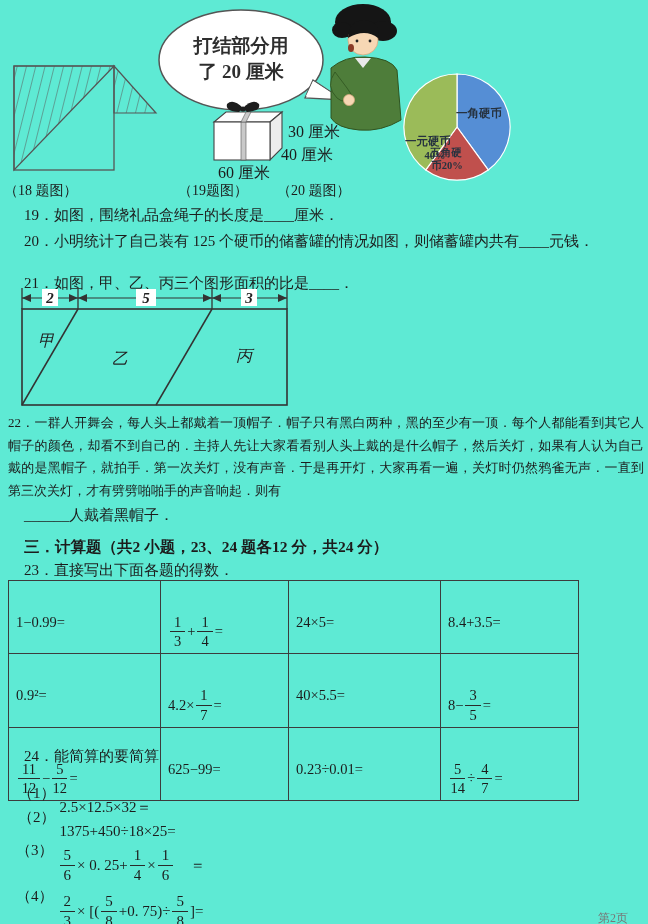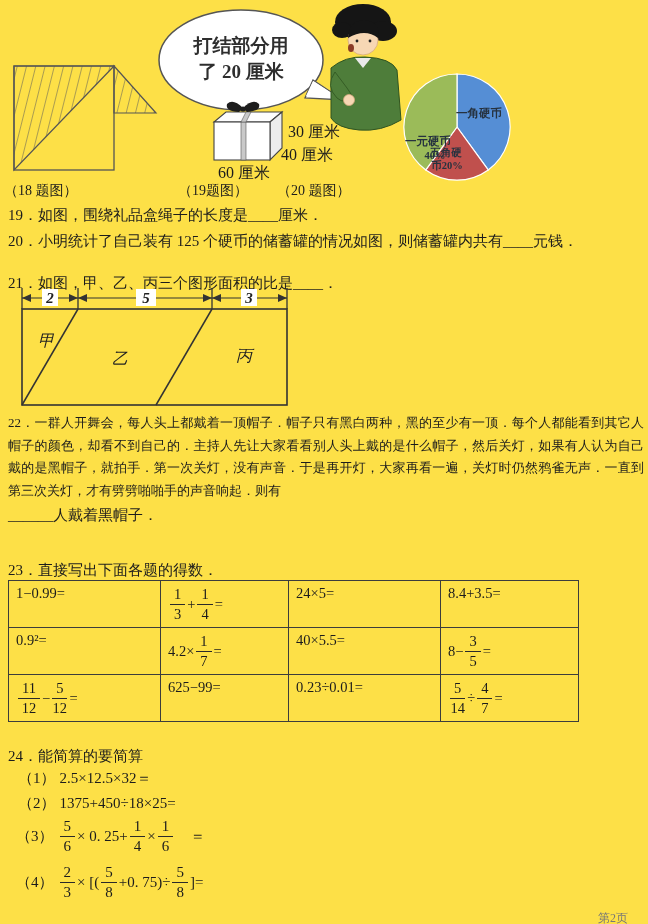--- a/index.html
+++ b/index.html
@@ -1,31 +1,31 @@
 <!DOCTYPE html>
 <html><head>
 <meta charset="utf-8">
 <style>
   * { box-sizing: border-box; margin: 0; padding: 0; }
   html,body { background:#fff; }
   .page {
-    position: relative; width: 648px; height: 924px; background: #fde047;
+    position: relative; width: 648px; height: 924px; background: #5eead4;
     font-family: "Liberation Serif", "DejaVu Serif", serif; color: #1c1c1c;
     overflow: hidden;
   }
   .abs { position: absolute; }
-  .q { position: absolute; font-size: 15px; white-space: nowrap; }
+  .q { position: absolute; font-size: 15px; white-space: nowrap; margin-left: 16px; }
   .para { position: absolute; font-size: 13px; line-height: 22.5px; width: 636px; text-align: justify; }
   .cap { position: absolute; font-size: 14px; white-space: nowrap; }
   .heading { font-weight: bold; font-size: 15.5px; }
   table.calc { position: absolute; left: 8px; top: 580px; border-collapse: collapse; table-layout: fixed; }
   table.calc td { border: 1px solid #3c3c3c; height: 47px; padding: 4px 7px; font-size: 14.5px; }
   td.top { vertical-align: top; }
   td.mid { vertical-align: middle; }
-  .mexpr { display: flex; align-items: center; white-space: nowrap; }
+  .mexpr { display: flex; align-items: center; white-space: nowrap; margin-top: 29px; }
   .mt { display: inline-block; }
   .frac { display: inline-block; text-align: center; vertical-align: middle; margin: 0 2px; }
   .frac .num { display: block; padding: 0 4px 1px; border-bottom: 1.2px solid #2a2a2a; line-height: 1.12; }
   .frac .den { display: block; padding-top: 1px; line-height: 1.12; }
   .item { position: absolute; display: flex; align-items: center; font-size: 15px; }
   .item .no { margin-right: 4px; }
   .footer { position: absolute; left: 598px; top: 910px; font-size: 12px; color: #777; }
   svg text { font-family: "Liberation Serif", "DejaVu Serif", serif; }
 </style>
 </head>
@@ -125,20 +125,21 @@
     <line x1="70" y1="29" x2="14" y2="125" stroke="#333" stroke-width="1.5"></line>
     <line x1="204" y1="29" x2="148" y2="125" stroke="#333" stroke-width="1.5"></line>
     <text x="30" y="66" font-size="16" font-style="italic" fill="#222">甲</text>
     <text x="104" y="84" font-size="16" font-style="italic" fill="#222">乙</text>
     <text x="228" y="81" font-size="16" font-style="italic" fill="#222">丙</text>
   </svg>
 
   <div class="para" style="left:8px; top:412px;">22．一群人开舞会，每人头上都戴着一顶帽子．帽子只有黑白两种，黑的至少有一顶．每个人都能看到其它人帽子的颜色，却看不到自己的．主持人先让大家看看别人头上戴的是什么帽子，然后关灯，如果有人认为自己戴的是黑帽子，就拍手．第一次关灯，没有声音．于是再开灯，大家再看一遍，关灯时仍然鸦雀无声．一直到第三次关灯，才有劈劈啪啪手的声音响起．则有</div>
   <div class="q" style="left:8px; top:506px;">______人戴着黑帽子．</div>
 
+  <div class="q heading" style="left:8px; top:537px;">三．计算题（共2 小题，23、24 题各12 分，共24 分）</div>
   <div class="q" style="left:8px; top:561px;">23．直接写出下面各题的得数．</div>
 
   <table class="calc">
     <colgroup>
         <col style="width:152px">
         <col style="width:128px">
         <col style="width:152px">
         <col style="width:138px">
       </colgroup>
     <tbody>

